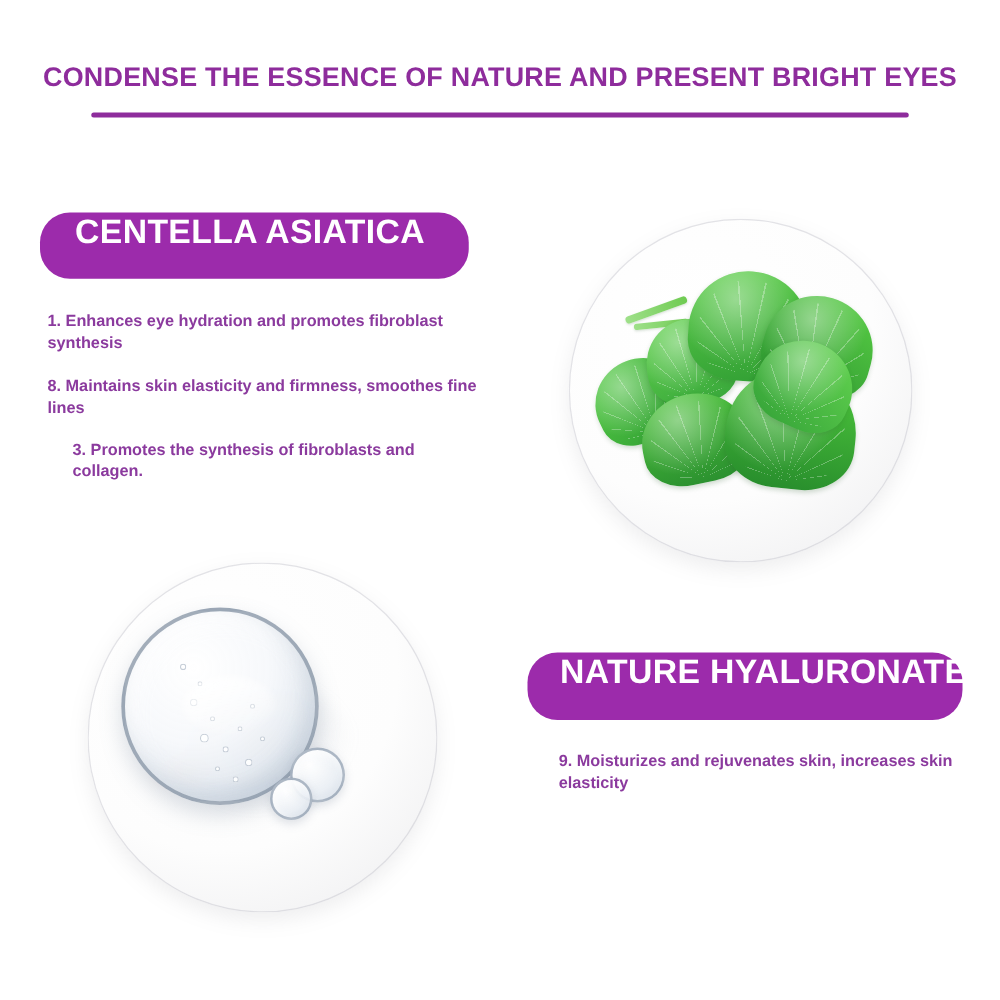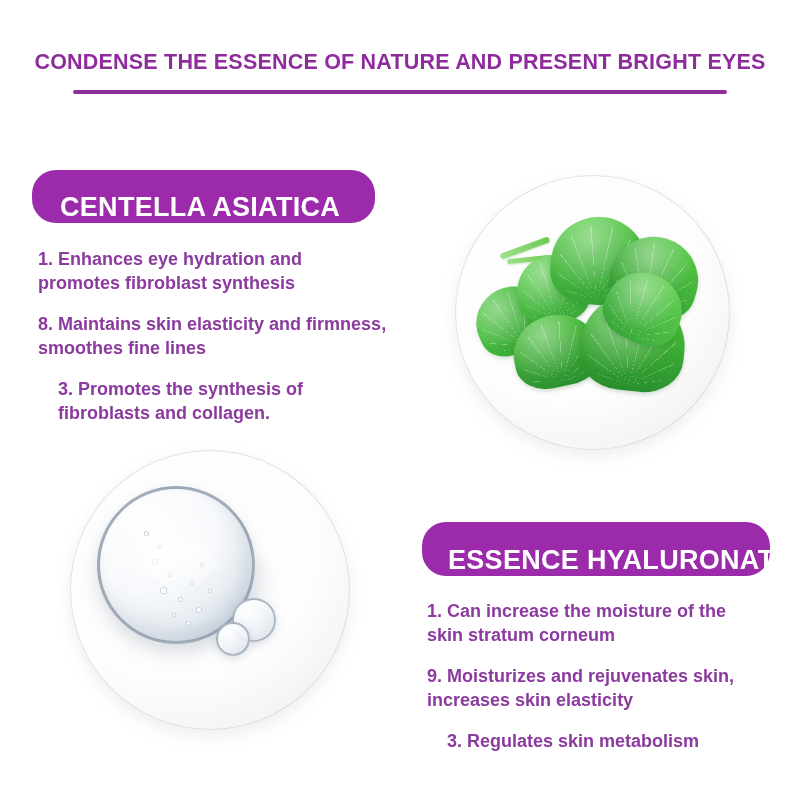--- a/index.html
+++ b/index.html
@@ -29,39 +29,39 @@
     width:654px; height:4px;
     background:#8E2C9C;
     border-radius:2px;
   }
 
   
   .badge{
     position:absolute;
     background:#9C2BAB;
     border-radius:24px;
-    display:flex; align-items:flex-end;
+    display:flex; align-items:flex-start;
     box-sizing:border-box;
   }
   .badge-label{
     color:#ffffff;
     font-weight:bold;
     font-size:27px;
     letter-spacing:.3px;
     white-space:nowrap;
   }
   #badge-centella{ left:32px; top:170px; width:343px; height:53px; padding-left:28px; }
   #badge-sodium  { left:422px; top:522px; width:348px; height:54px; padding-left:26px; }
 
   
   .points{ position:absolute; }
   .point{
     color:#8B3A9E;
     font-weight:bold;
-    font-size:18px;
+    font-size:13px;
     line-height:1.33;
     margin-bottom:17px;
   }
   .point:last-child{margin-bottom:0;margin-left:20px;}
   #points-centella{ left:38px; top:248px; width:350px; }
   #points-sodium  { left:427px; top:600px; width:340px; }
 
   
   .plate{
     position:absolute;
@@ -187,27 +187,25 @@
       <div class="leaf" style="left:62px;  top:80px;  width:72px; height:68px; background:linear-gradient(160deg,#62d24e,#37a53a); transform:rotate(-8deg);"></div>
       <div class="leaf" style="left:96px;  top:42px;  width:96px; height:88px; background:linear-gradient(165deg,#5ed04a,#2f9c33); transform:rotate(4deg);"></div>
       <div class="leaf" style="left:156px; top:62px;  width:88px; height:80px; background:linear-gradient(200deg,#57cc44,#2c9430); transform:rotate(16deg);"></div>
       <div class="leaf" style="left:58px;  top:140px; width:86px; height:72px; background:linear-gradient(175deg,#4ec33c,#2a8f2f); transform:rotate(-12deg);"></div>
       <div class="leaf" style="left:126px; top:120px; width:104px; height:96px; background:linear-gradient(185deg,#4fc83d,#278c2c); transform:rotate(6deg);"></div>
       <div class="leaf" style="left:150px; top:98px;  width:78px; height:70px; background:linear-gradient(205deg,#63d350,#35a338); transform:rotate(24deg);"></div>
     </div>
   </div>
 
   <div class="badge" id="badge-sodium">
-    <span class="badge-label">ESSENCE HYALURONATE</span>
+    <span class="badge-label">NATURE HYALURONATE</span>
   </div>
 
   <div class="points" id="points-sodium">
-    <div class="point">1. Can increase the moisture of the skin stratum corneum</div>
     <div class="point">9. Moisturizes and rejuvenates skin, increases skin elasticity</div>
-    <div class="point">3. Regulates skin metabolism</div>
   </div>
 
   <div class="plate" id="photo-serum">
     <div class="drop-stage">
       <div class="drop-shadow"></div>
       <div class="warm-tint"></div>
 
       <div class="drop-main">
         <span class="bubble" style="left:44px; top:42px; width:5px;  height:5px;"></span>
         <span class="bubble" style="left:58px; top:56px; width:4px;  height:4px;"></span>

